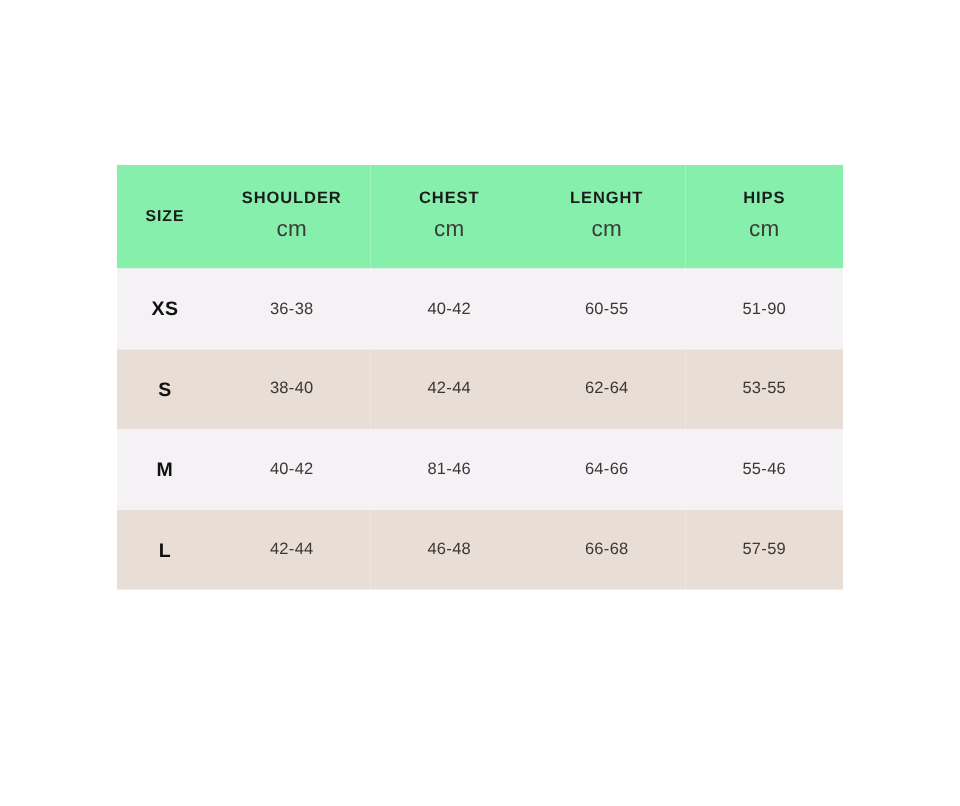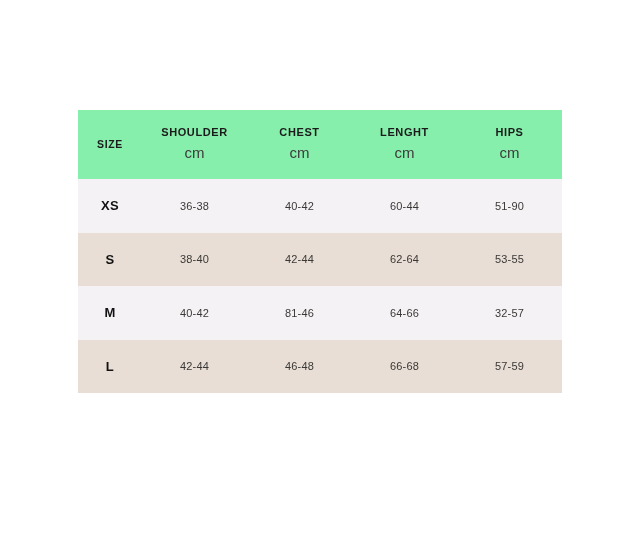--- a/index.html
+++ b/index.html
@@ -135,36 +135,36 @@
         </div>
       </th>
     </tr>
   </thead>
 
   <tbody>
     <tr class="row-light">
       <td class="size-cell">XS</td>
       <td class="value-cell">36-38</td>
       <td class="value-cell">40-42</td>
-      <td class="value-cell">60-44</td>
+      <td class="value-cell">60-55</td>
       <td class="value-cell">51-90</td>
     </tr>
     <tr class="row-dark">
       <td class="size-cell">S</td>
       <td class="value-cell">38-40</td>
       <td class="value-cell">42-44</td>
       <td class="value-cell">62-64</td>
       <td class="value-cell">53-55</td>
     </tr>
     <tr class="row-light">
       <td class="size-cell">M</td>
       <td class="value-cell">40-42</td>
       <td class="value-cell">81-46</td>
       <td class="value-cell">64-66</td>
-      <td class="value-cell">32-57</td>
+      <td class="value-cell">55-46</td>
     </tr>
     <tr class="row-dark">
       <td class="size-cell">L</td>
       <td class="value-cell">42-44</td>
       <td class="value-cell">46-48</td>
       <td class="value-cell">66-68</td>
       <td class="value-cell">57-59</td>
     </tr>
   </tbody>
 </table>

